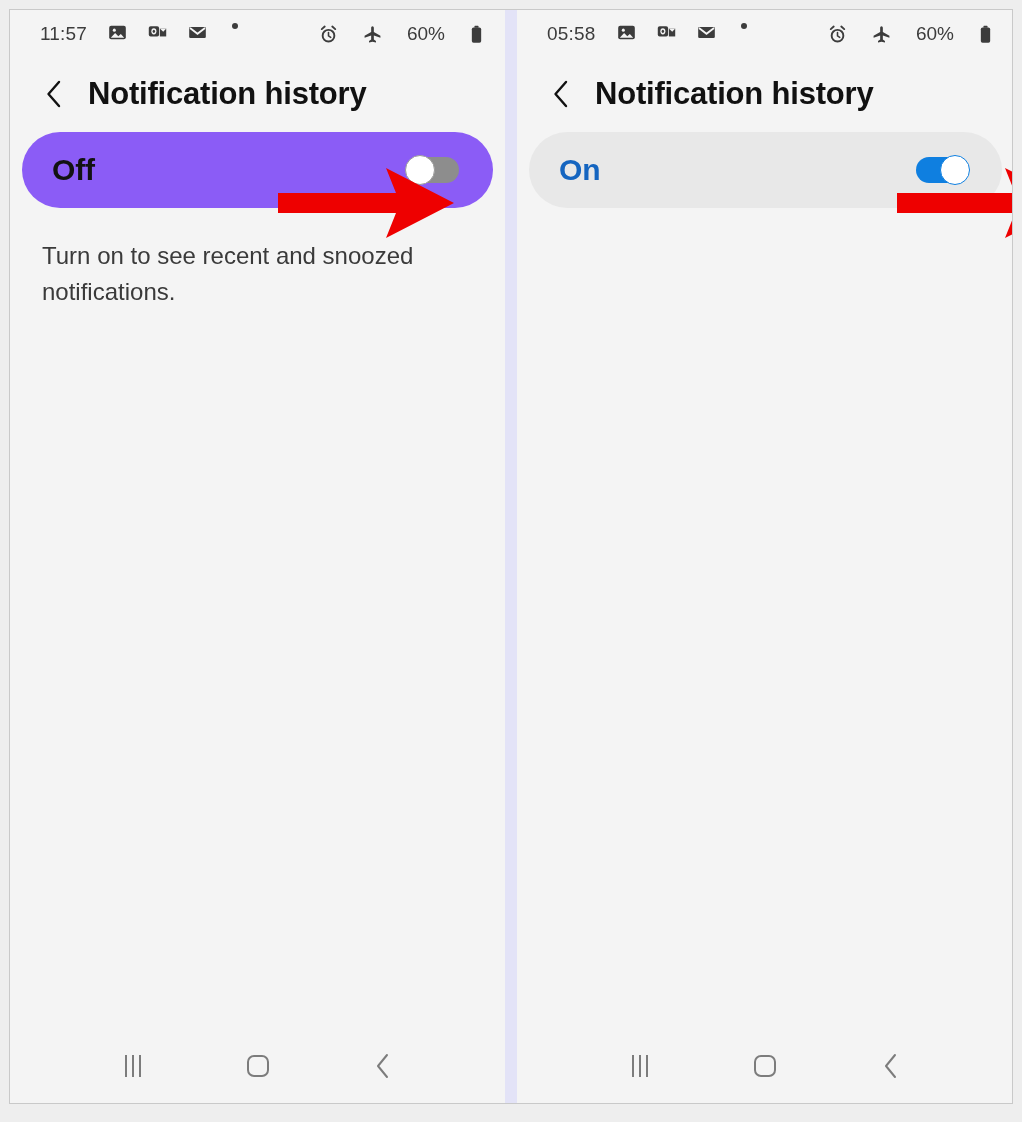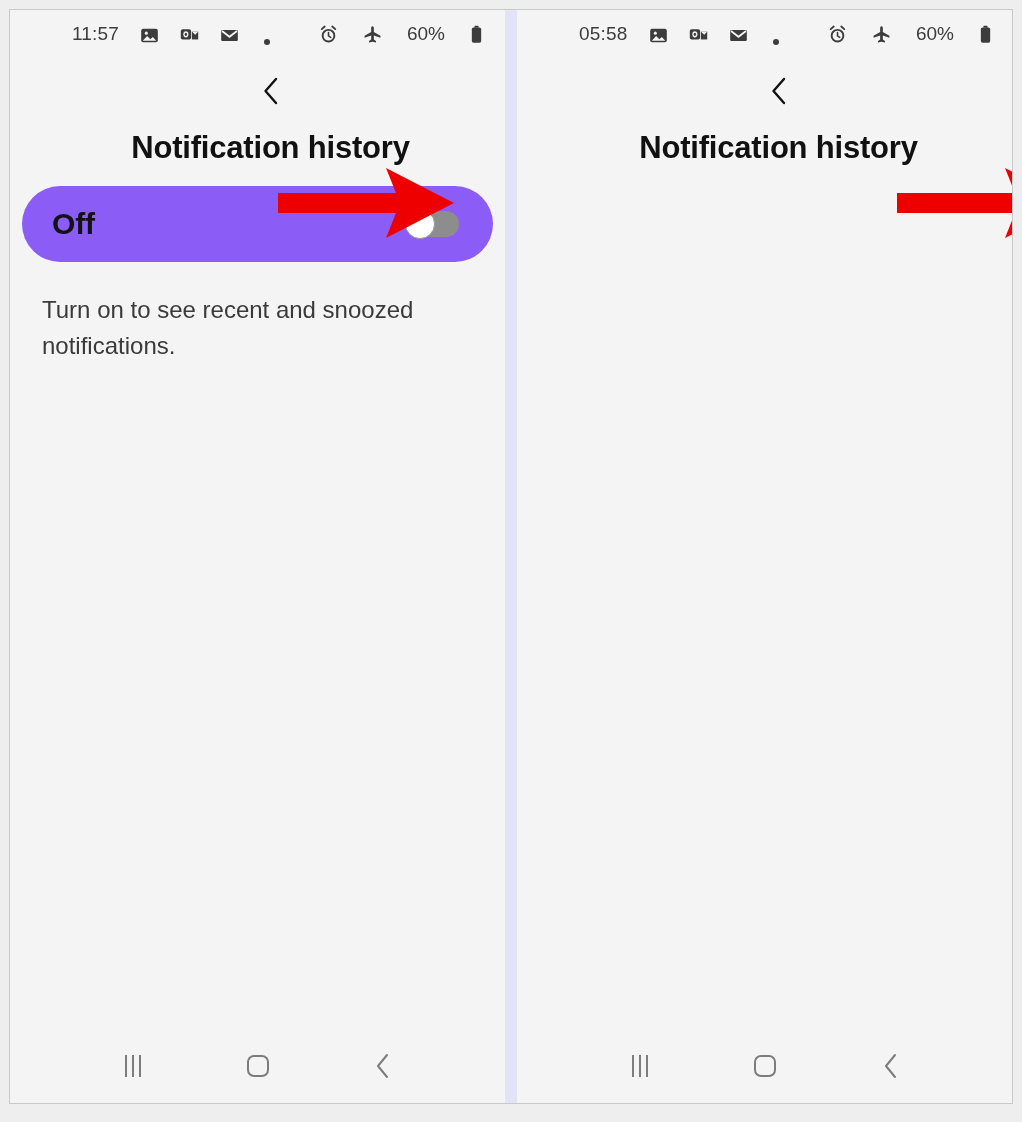--- a/index.html
+++ b/index.html
@@ -34,39 +34,38 @@
   }
 
   
   .statusbar {
     position:relative;
     height:48px;
     display:flex;
     align-items:center;
     padding:0 22px 0 30px;
   }
-  .sb-left { display:flex; align-items:flex-end; gap:21px;margin-left:32px; }
+  .sb-left { display:flex; align-items:flex-start; gap:21px; }
   .sb-right { display:flex; align-items:center; gap:25px; margin-left:auto; }
   .sb-time {
     font-size:19px; color:#3c3c3c; letter-spacing:0.2px;
     font-family:"Liberation Sans", sans-serif;
   }
   .sb-batt-text { font-size:19px; color:#3c3c3c; }
   .ic { display:inline-block; line-height:0; }
   .dot-ic {
     width:6px; height:6px; border-radius:50%;
     background:#3c3c3c; display:inline-block; margin-left:4px;
   }
 
   
   .header {
     display:flex; align-items:center;
     padding:18px 8px 20px 34px;
     gap:24px;
-    flex-direction:column;
   }
   .back-chevron { width:20px; height:30px; }
   .page-title {
     font-size:31px;
     font-weight:bold;
     color:#111111;
     letter-spacing:-0.2px;
   }
 
   
@@ -315,20 +314,27 @@
 
     <div class="header">
       <span class="back-chevron">
         <svg width="20" height="30" viewBox="0 0 20 30">
             <path d="M15 3L4.5 15 15 27" stroke="#111" stroke-width="2.4" fill="none" stroke-linecap="round" stroke-linejoin="round"></path>
           </svg>
       </span>
       <span class="page-title">Notification history</span>
     </div>
 
+    <div class="toggle-card on">
+      <span class="card-label">On</span>
+      <span class="switch on">
+        <span class="track"></span>
+        <span class="knob"></span>
+      </span>
+    </div>
 
     <span class="arrow right-arrow">
       <svg width="178" height="74" viewBox="0 0 178 74">
         <path d="M0 27h118L108 2l68 35-68 35 10-25H0z" fill="#ee0000"></path>
       </svg>
     </span>
 
 
     <div class="navbar">
       <span class="nav-btn">

